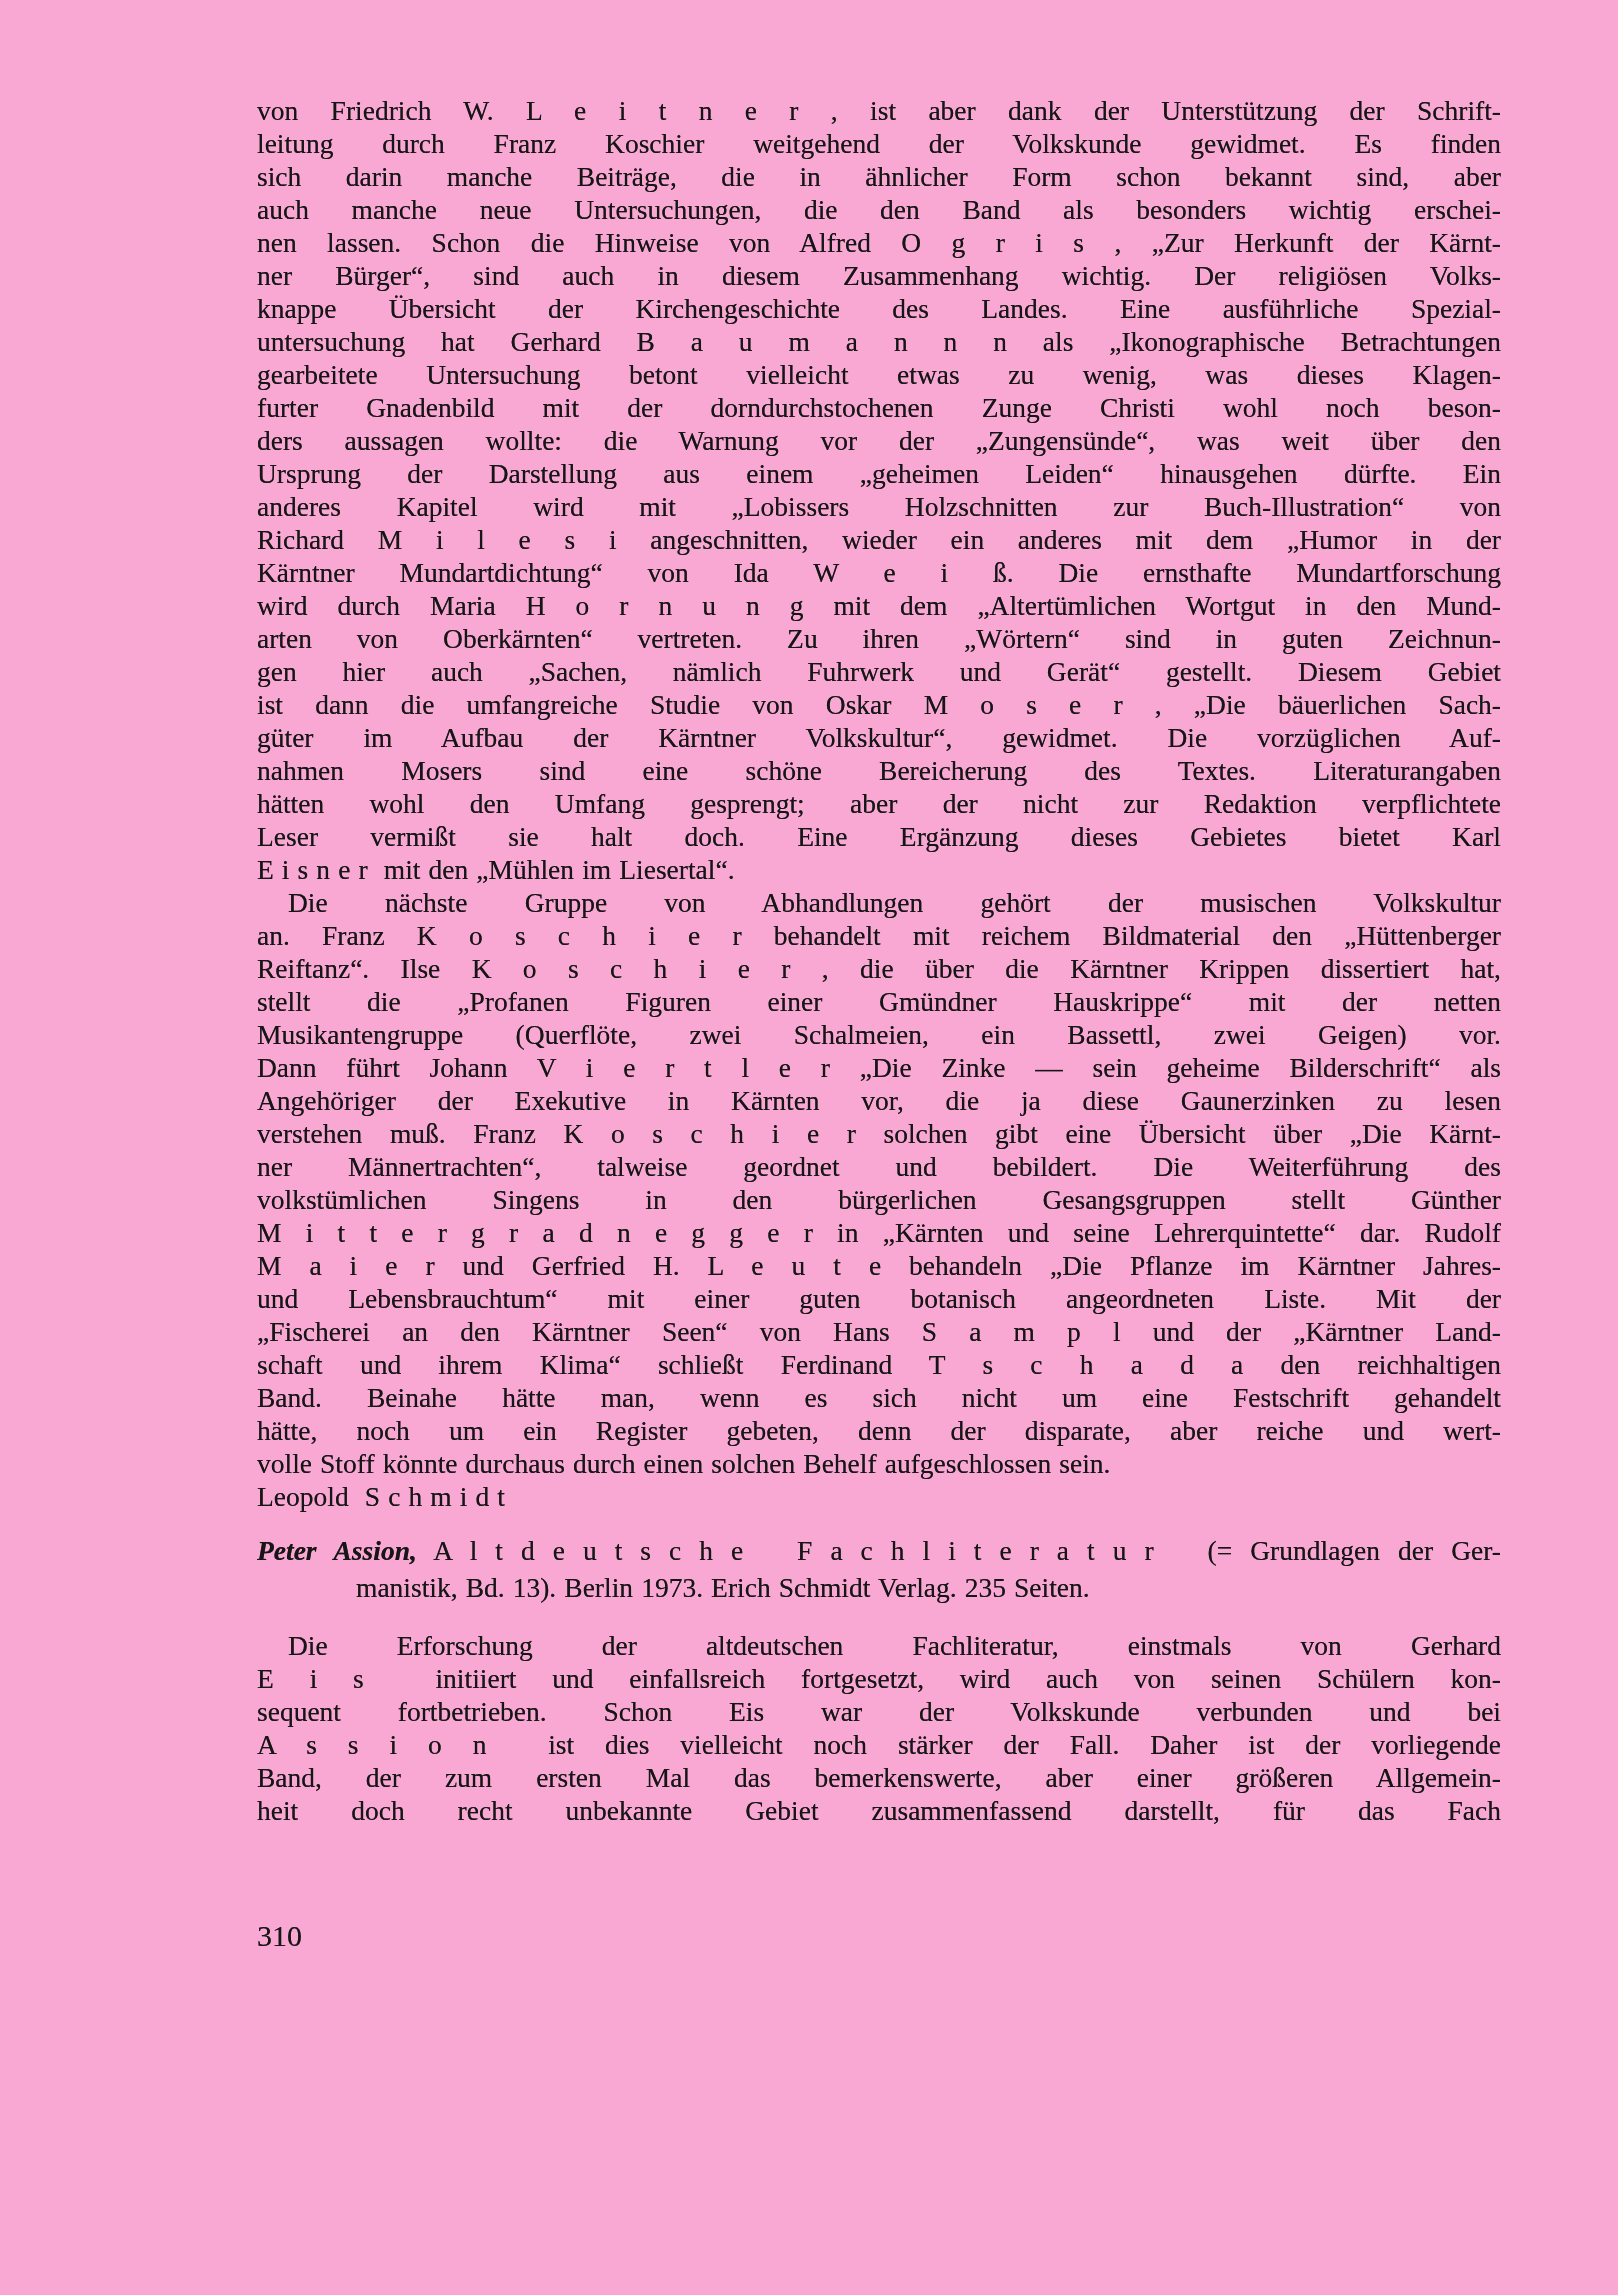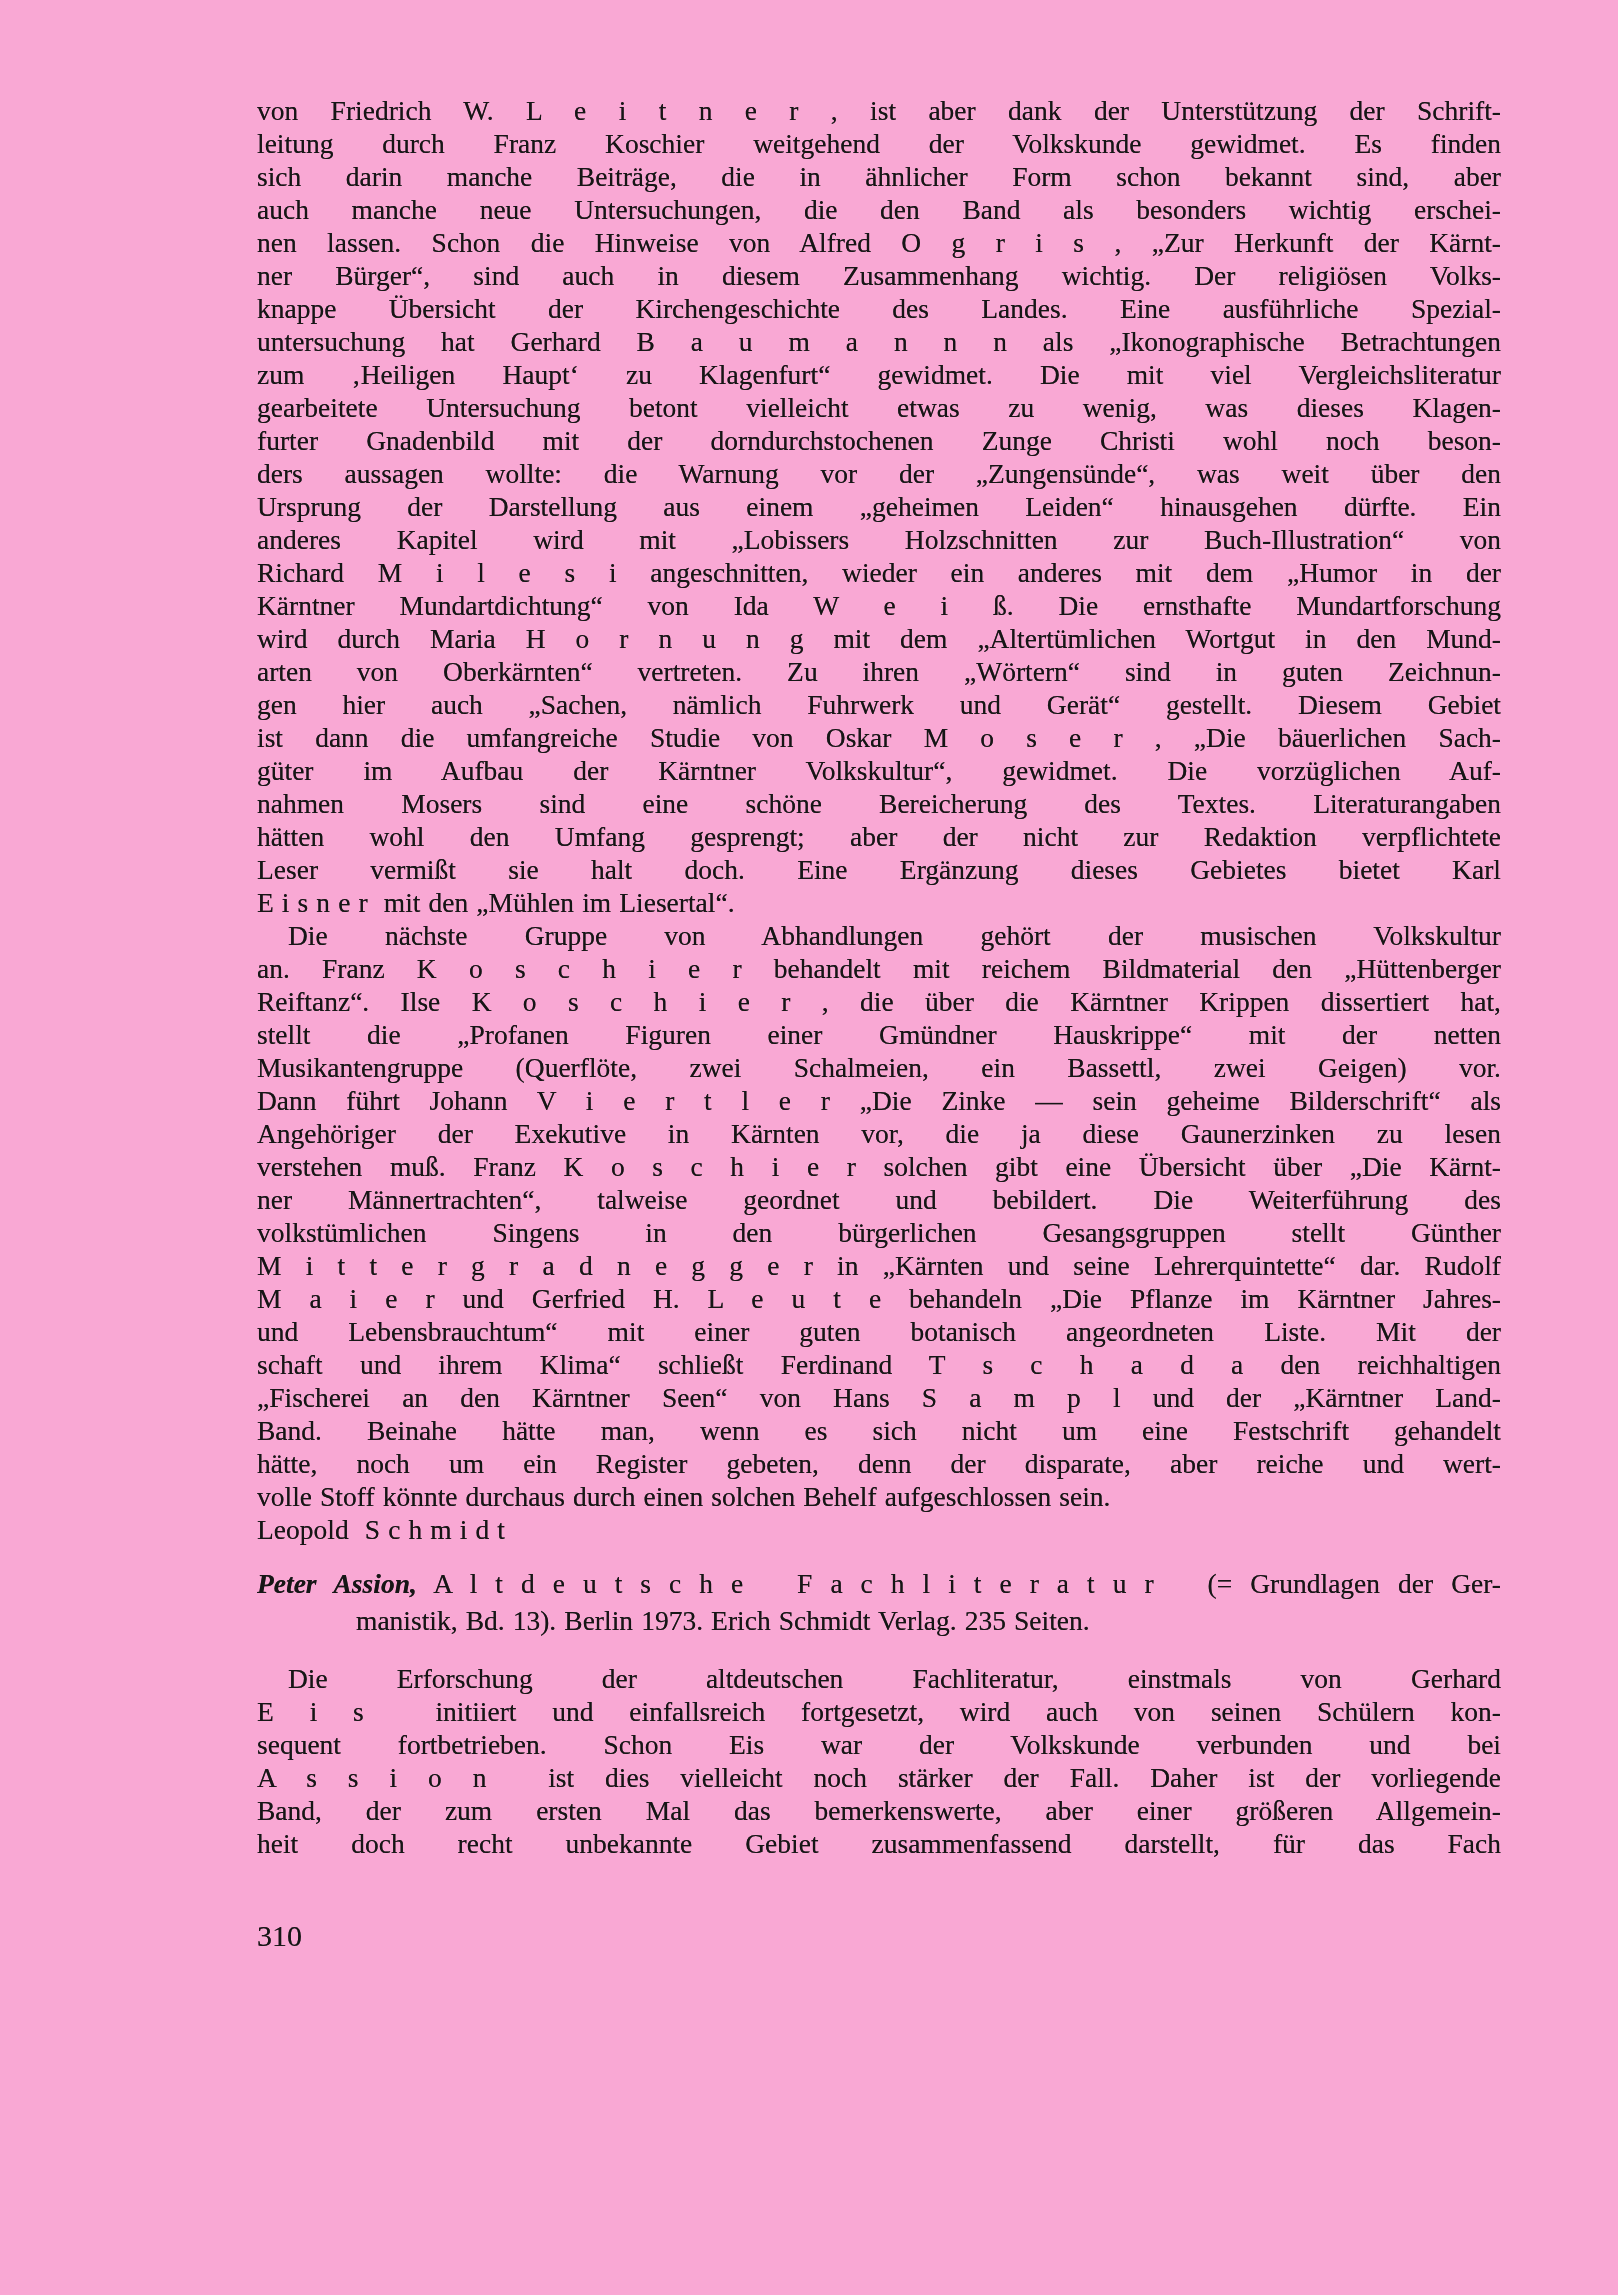--- a/index.html
+++ b/index.html
@@ -56,21 +56,20 @@
       <div>
 
       <div class="line just">von Friedrich W. L e i t n e r , ist aber dank der Unterstützung der Schrift-</div>
           <div class="line just">leitung durch Franz Koschier weitgehend der Volkskunde gewidmet. Es finden</div>
           <div class="line just">sich darin manche Beiträge, die in ähnlicher Form schon bekannt sind, aber</div>
           <div class="line just">auch manche neue Untersuchungen, die den Band als besonders wichtig erschei-</div>
           <div class="line just">nen lassen. Schon die Hinweise von Alfred O g r i s , „Zur Herkunft der Kärnt-</div>
           <div class="line just">ner Bürger“, sind auch in diesem Zusammenhang wichtig. Der religiösen Volks-</div>
           <div class="line just">knappe Übersicht der Kirchengeschichte des Landes. Eine ausführliche Spezial-</div>
           <div class="line just">untersuchung hat Gerhard B a u m a n n n als „Ikonographische Betrachtungen</div>
-          <div class="line just">zum ‚Heiligen Haupt‘ zu Klagenfurt“ gewidmet. Die mit viel Vergleichsliteratur</div>
           <div class="line just">gearbeitete Untersuchung betont vielleicht etwas zu wenig, was dieses Klagen-</div>
           <div class="line just">furter Gnadenbild mit der dorndurchstochenen Zunge Christi wohl noch beson-</div>
           <div class="line just">ders aussagen wollte: die Warnung vor der „Zungensünde“, was weit über den</div>
           <div class="line just">Ursprung der Darstellung aus einem „geheimen Leiden“ hinausgehen dürfte. Ein</div>
           <div class="line just">anderes Kapitel wird mit „Lobissers Holzschnitten zur Buch-Illustration“ von</div>
           <div class="line just">Richard M i l e s i angeschnitten, wieder ein anderes mit dem „Humor in der</div>
           <div class="line just">Kärntner Mundartdichtung“ von Ida W e i ß. Die ernsthafte Mundartforschung</div>
           <div class="line just">wird durch Maria H o r n u n g mit dem „Altertümlichen Wortgut in den Mund-</div>
           <div class="line just">arten von Oberkärnten“ vertreten. Zu ihren „Wörtern“ sind in guten Zeichnun-</div>
           <div class="line just">gen hier auch „Sachen, nämlich Fuhrwerk und Gerät“ gestellt. Diesem Gebiet</div>
@@ -92,22 +91,22 @@
           <div class="line just">stellt die „Profanen Figuren einer Gmündner Hauskrippe“ mit der netten</div>
           <div class="line just">Musikantengruppe (Querflöte, zwei Schalmeien, ein Bassettl, zwei Geigen) vor.</div>
           <div class="line just">Dann führt Johann V i e r t l e r „Die Zinke — sein geheime Bilderschrift“ als</div>
           <div class="line just">Angehöriger der Exekutive in Kärnten vor, die ja diese Gaunerzinken zu lesen</div>
           <div class="line just">verstehen muß. Franz K o s c h i e r solchen gibt eine Übersicht über „Die Kärnt-</div>
           <div class="line just">ner Männertrachten“, talweise geordnet und bebildert. Die Weiterführung des</div>
           <div class="line just">volkstümlichen Singens in den bürgerlichen Gesangsgruppen stellt Günther</div>
           <div class="line just">M i t t e r g r a d n e g g e r in „Kärnten und seine Lehrerquintette“ dar. Rudolf</div>
           <div class="line just">M a i e r und Gerfried H. L e u t e behandeln „Die Pflanze im Kärntner Jahres-</div>
           <div class="line just">und Lebensbrauchtum“ mit einer guten botanisch angeordneten Liste. Mit der</div>
+          <div class="line just">„Fischerei an den Kärntner Seen“ von Hans S a m p l und der „Kärntner Land-</div>
           <div class="line just">schaft und ihrem Klima“ schließt Ferdinand T s c h a d a den reichhaltigen</div>
-          <div class="line just">„Fischerei an den Kärntner Seen“ von Hans S a m p l und der „Kärntner Land-</div>
           <div class="line just">Band. Beinahe hätte man, wenn es sich nicht um eine Festschrift gehandelt</div>
           <div class="line just">hätte, noch um ein Register gebeten, denn der disparate, aber reiche und wert-</div>
         </div>
       <div class="line">volle Stoff könnte durchaus durch einen solchen Behelf aufgeschlossen sein.</div>
     </section>
 
     <div class="signature">Leopold  S c h m i d t</div>
 
     <header class="review-heading">
       <div class="line heading-line1"><span class="author">Peter Assion,</span><span> A l t d e u t s c h e   F a c h l i t e r a t u r   (= Grundlagen der Ger-</span></div>

